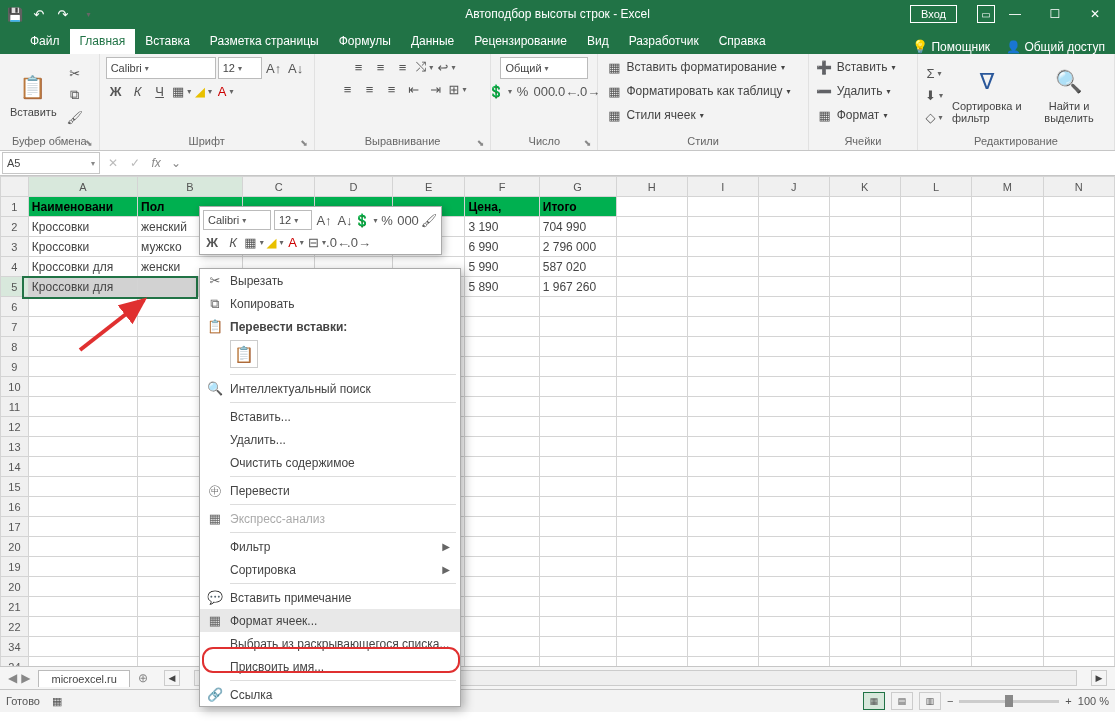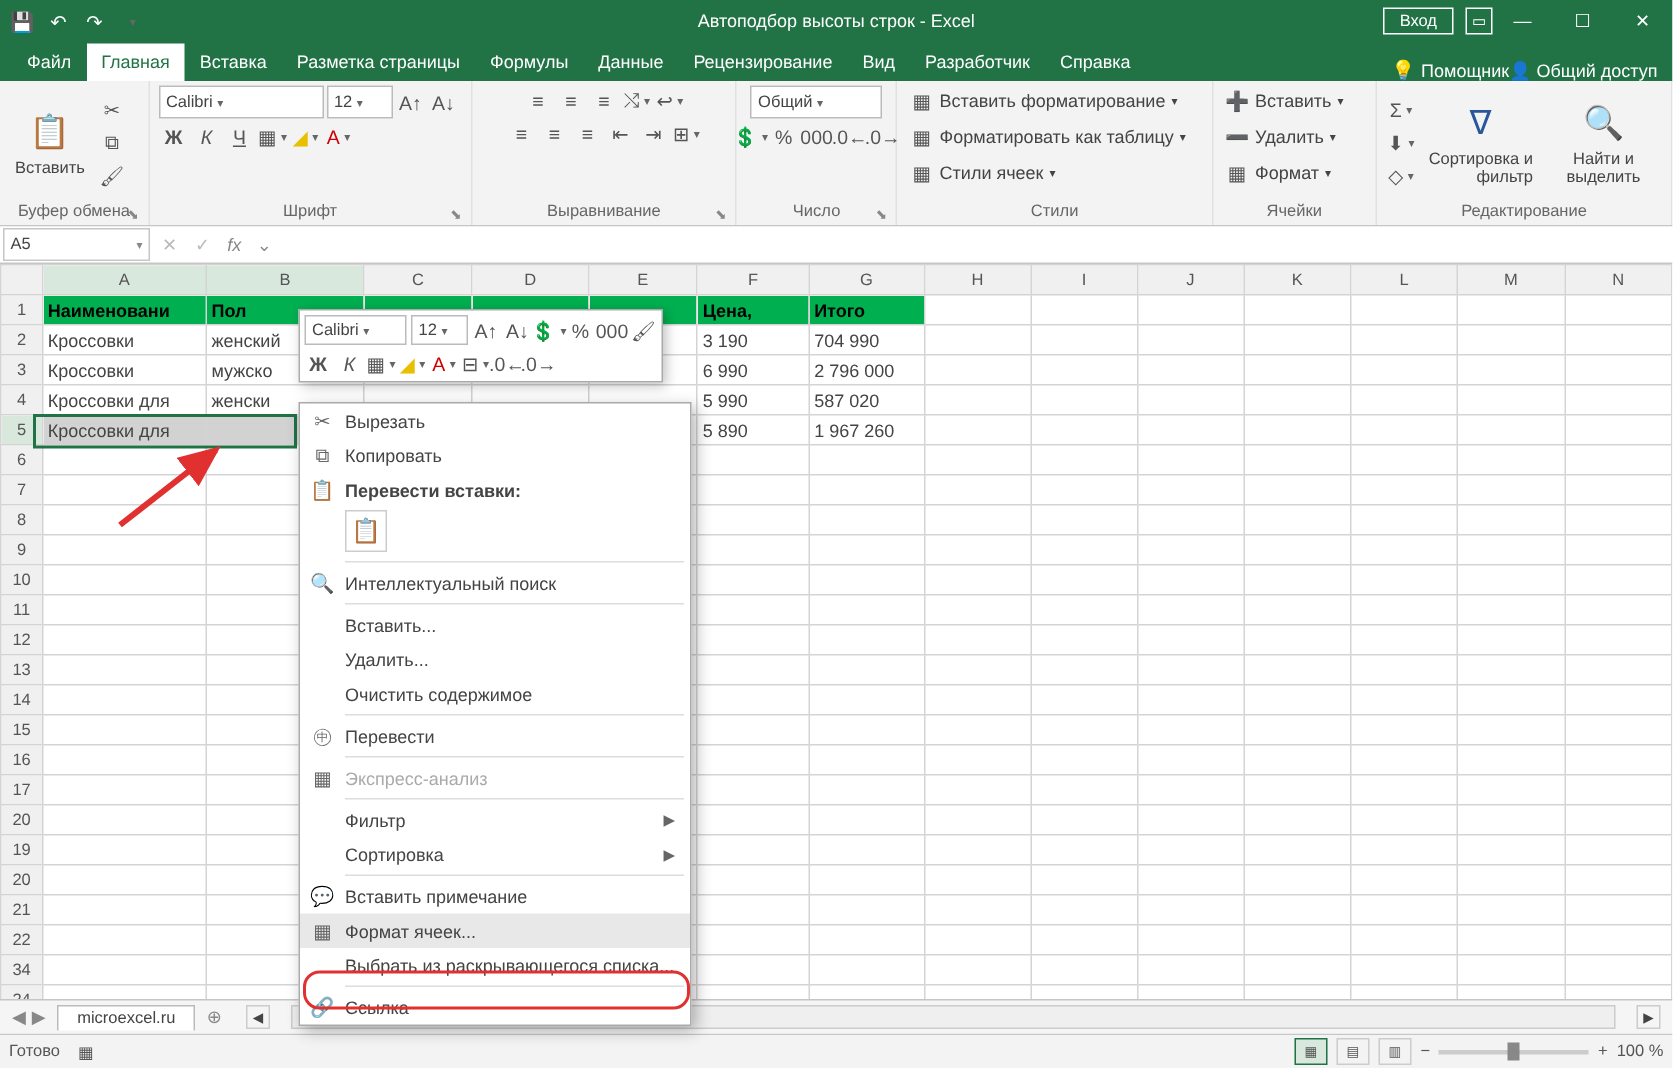--- a/index.html
+++ b/index.html
@@ -14,28 +14,28 @@
 html,body{margin:0;padding:0;font-family:"Segoe UI",Arial,sans-serif;font-size:12px;color:#444;background:#fff;overflow:hidden}
 body{width:1115px;height:723px;position:relative}
 
 
 .titlebar{height:28px;background:var(--green);display:flex;align-items:center;color:#fff;position:relative}
 .qat{display:flex;gap:6px;padding:0 6px;align-items:center}
 .qat .ico{width:18px;height:18px;display:flex;align-items:center;justify-content:center;font-size:13px}
 .title-text{position:absolute;left:50%;transform:translateX(-50%);font-size:12px;color:#fff;white-space:nowrap}
 .win-ctrls{margin-left:auto;display:flex;align-items:center;gap:0}
 .win-ctrls .btn{width:40px;height:28px;display:flex;align-items:center;justify-content:center;color:#fff}
-.login-btn{border:1px solid #fff;padding:2px 10px;margin-right:8px;font-size:11px}
+.login-btn{border:1px solid #fff;padding:2px 10px;margin-right:20px;font-size:11px}
 .sq{width:16px;height:16px;border:1px solid #fff;display:flex;align-items:center;justify-content:center;font-size:10px}
 
 
-.tabs{height:26px;background:var(--green);display:flex;align-items:flex-end;padding-left:8px;color:#fff}
+.tabs{height:26px;background:var(--green);display:flex;align-items:flex-end;padding-left:20px;color:#fff}
 .tab{padding:5px 10px 6px;font-size:12px;cursor:default}
 .tab.active{background:#fff;color:var(--green)}
-.tabs .right{margin-left:auto;display:flex;align-items:center;padding-right:10px;gap:0}
+.tabs .right{margin-left:auto;display:flex;align-items:center;padding-right:10px;gap:16px}
 .lamp{font-size:13px}
 
 
 .ribbon{height:96px;background:var(--ribbon-bg);border-bottom:1px solid var(--border);display:flex}
 .group{border-right:1px solid #e1e1e1;display:flex;flex-direction:column;padding:3px 6px 0}
 .group-body{flex:1;display:flex;align-items:center;gap:4px}
 .group-label{text-align:center;font-size:11px;color:#666;padding:2px 0 3px;position:relative}
 .group-label .launcher{position:absolute;right:0;bottom:2px;font-size:9px;color:#888}
 .rbtn{display:flex;flex-direction:column;align-items:center;gap:2px;padding:2px 4px;font-size:11px;min-width:40px}
 .rbtn .ico-lg{width:32px;height:32px;display:flex;align-items:center;justify-content:center;font-size:22px}
@@ -257,21 +257,21 @@
 
   <div class="group" style="flex:1">
     <div class="group-body">
       <div class="stack">
         <span class="mini dd">Σ</span>
         <span class="mini dd">⬇</span>
         <span class="mini dd">◇</span>
       </div>
       <div class="rbtn">
         <span class="ico-lg" style="color:#2a579a">ᐁ</span>
-        <span style="width:70px;text-align:right">Сортировка и фильтр</span>
+        <span style="width:70px;text-align:left">Сортировка и фильтр</span>
       </div>
       <div class="rbtn">
         <span class="ico-lg" style="color:#2a579a">🔍</span>
         <span style="width:70px;text-align:center">Найти и выделить</span>
       </div>
     </div>
     <div class="group-label">Редактирование</div>
   </div>
 </div>
 
@@ -849,20 +849,24 @@
       <span>Вставить примечание</span>
     </div>
   <div class="ctx-item" style="background:#e8e8e8">
       <span class="ctx-ico">▦</span>
       <span>Формат ячеек...</span>
     </div>
   <div class="ctx-item">
       <span class="ctx-ico"></span>
       <span>Выбрать из раскрывающегося списка...</span>
     </div>
+  <div class="ctx-item">
+      <span class="ctx-ico"></span>
+      <span>Присвоить имя...</span>
+    </div>
   <div class="ctx-sep"></div>
   <div class="ctx-item">
       <span class="ctx-ico">🔗</span>
       <span>Ссылка</span>
     </div>
   <div class="ctx-highlight" style="left:2px;top:378px;width:254px;height:22px"></div>
 </div>
 
 <svg class="red-arrow" style="left:72px;top:290px" width="90" height="70">
   <defs>

